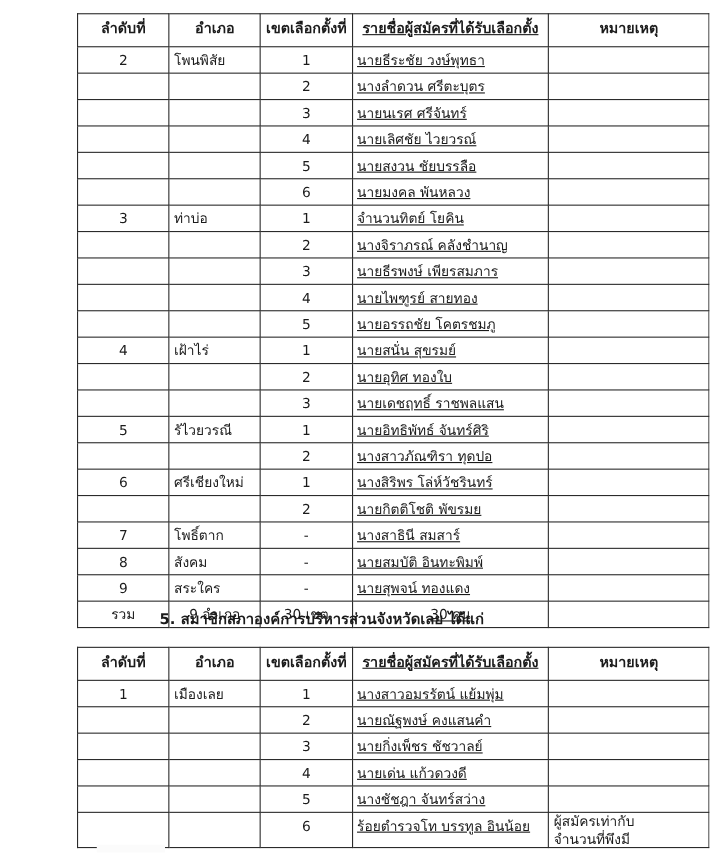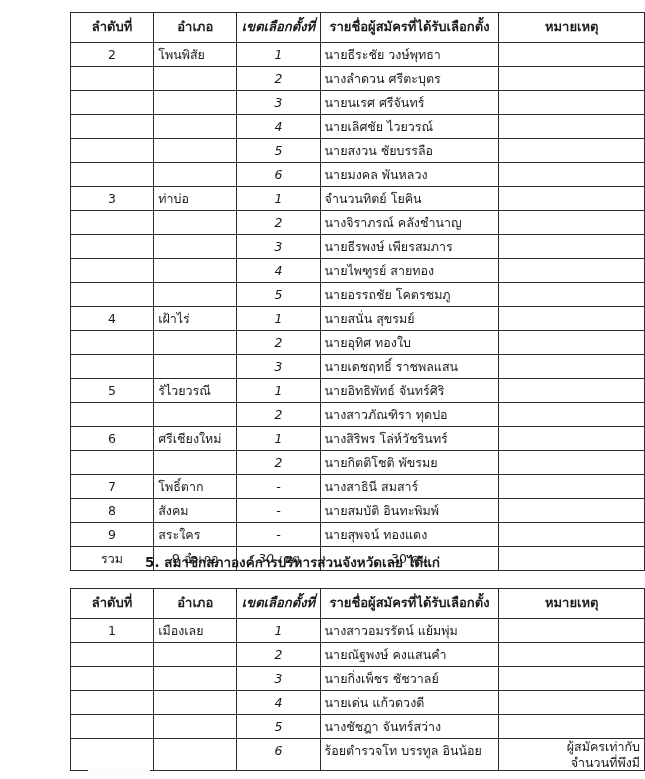--- a/index.html
+++ b/index.html
@@ -44,23 +44,23 @@
     color: #1b1b1b;
   }
   table.doc-table thead th {
     font-weight: bold;
     text-align: center;
     height: 30px;
     font-size: 13px;
   }
   .c-no     { width: 80px;  text-align: center; }
   .c-dist   { width: 80px;  text-align: left; }
-  .c-zone   { width: 80px;  text-align: center; font-style: italic; }
-  .c-name   { width: 172px; text-align: left; padding-left: 8px; }
-  .c-remark { width: 140px; text-align: right; }
+  .c-zone   { width: 80px;  text-align: center; }
+  .c-name   { width: 172px; text-align: left; padding-left: 8px; text-decoration: underline; }
+  .c-remark { width: 140px; text-align: left; }
   .total-row td {
     font-weight: bold;
     text-align: center;
     height: 26px;
   }
   .total-row td.c-name { padding-left: 4px; }
   .section-heading {
     position: absolute;
     left: 145px;
     top: 551px;

